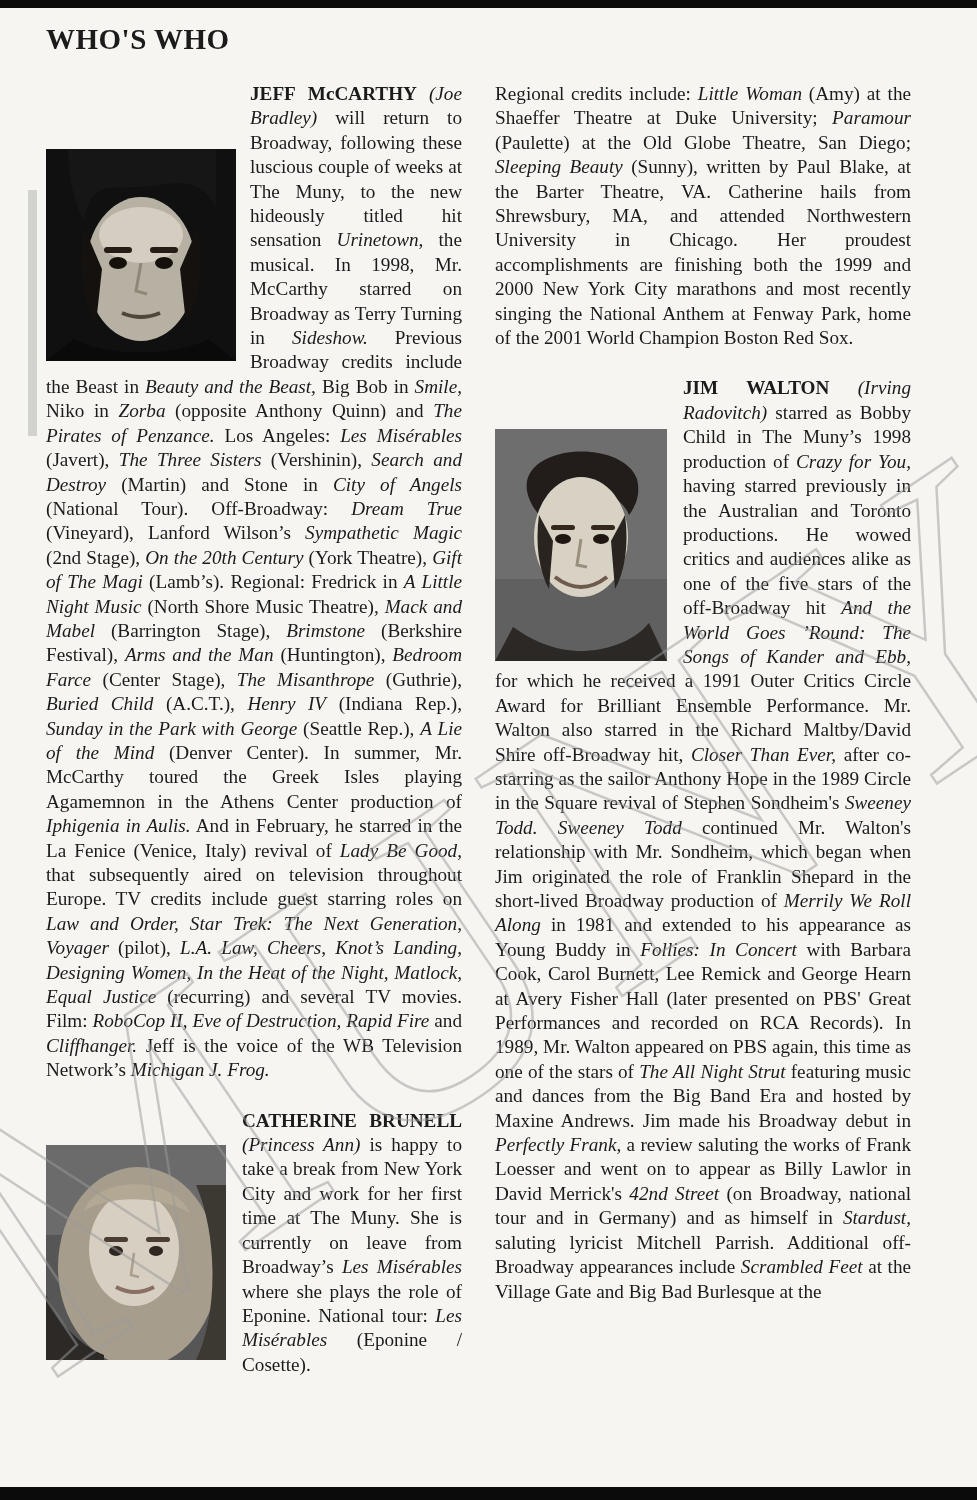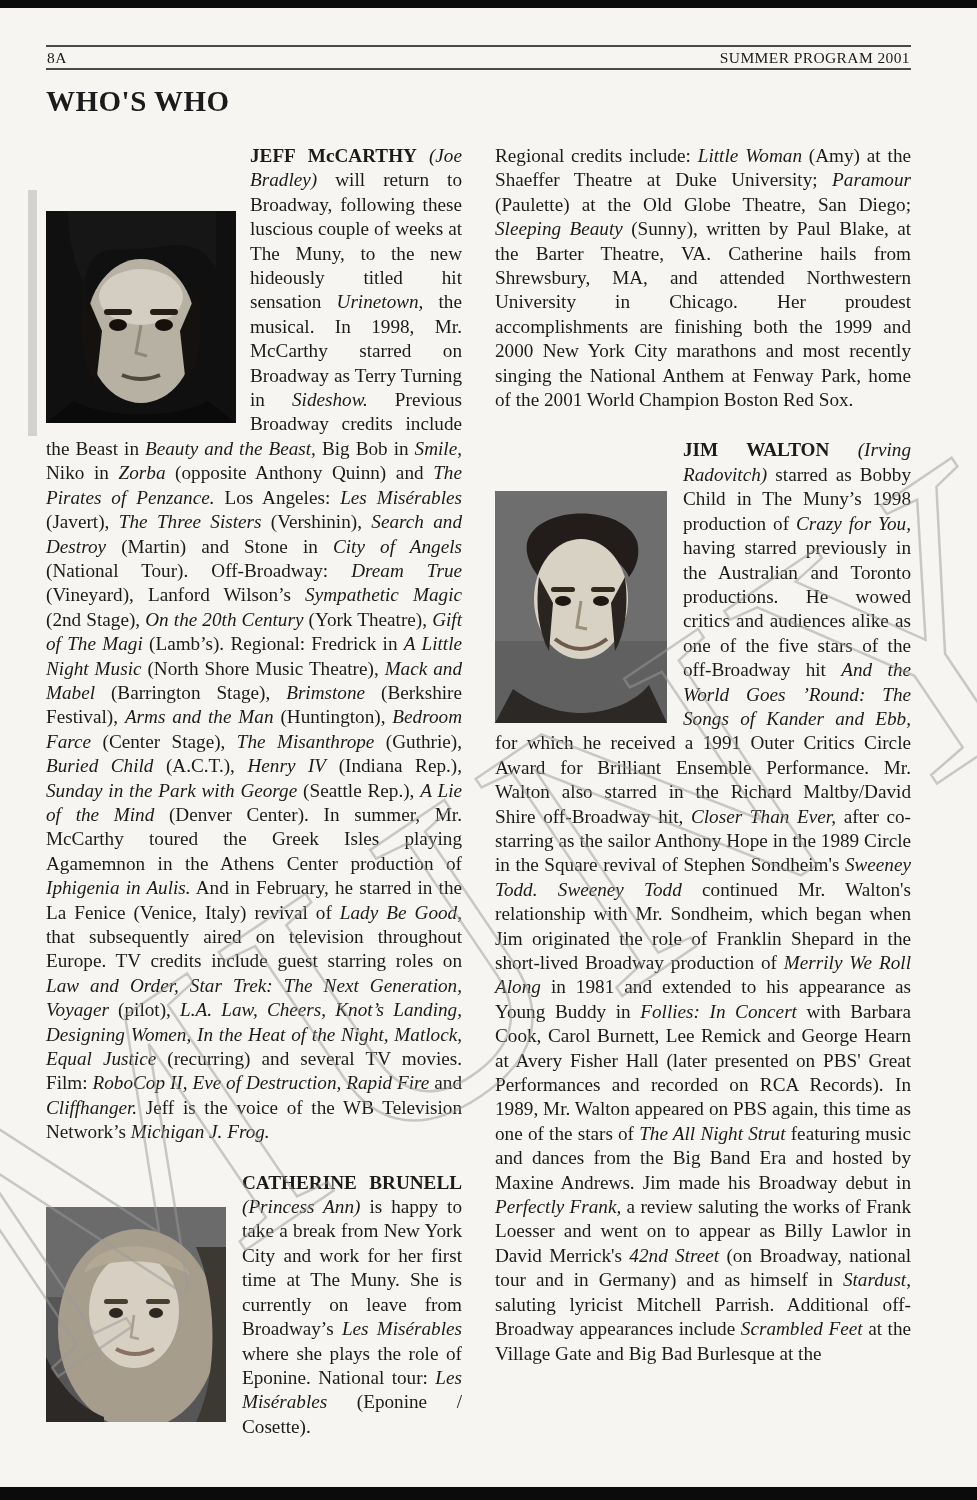--- a/index.html
+++ b/index.html
@@ -56,28 +56,20 @@
 </head>
 <body>
 
 <div class="page">
 
   <div class="edge-bar top"></div>
   <div class="scan-artifact"></div>
 
   <div class="content">
 
-    <div class="header">
-      <div class="hrule"></div>
-      <div class="header-row">
-        <span>8A</span>
-        <span>SUMMER PROGRAM 2001</span>
-      </div>
-      <div class="hrule"></div>
-    </div>
 
     <div class="page-title">WHO'S WHO</div>
 
     <div class="columns">
 
       <div class="col">
 
         <p>
           <span class="photo-box photo-box-jeff">
             <svg width="190" height="212" viewBox="0 0 190 212">

